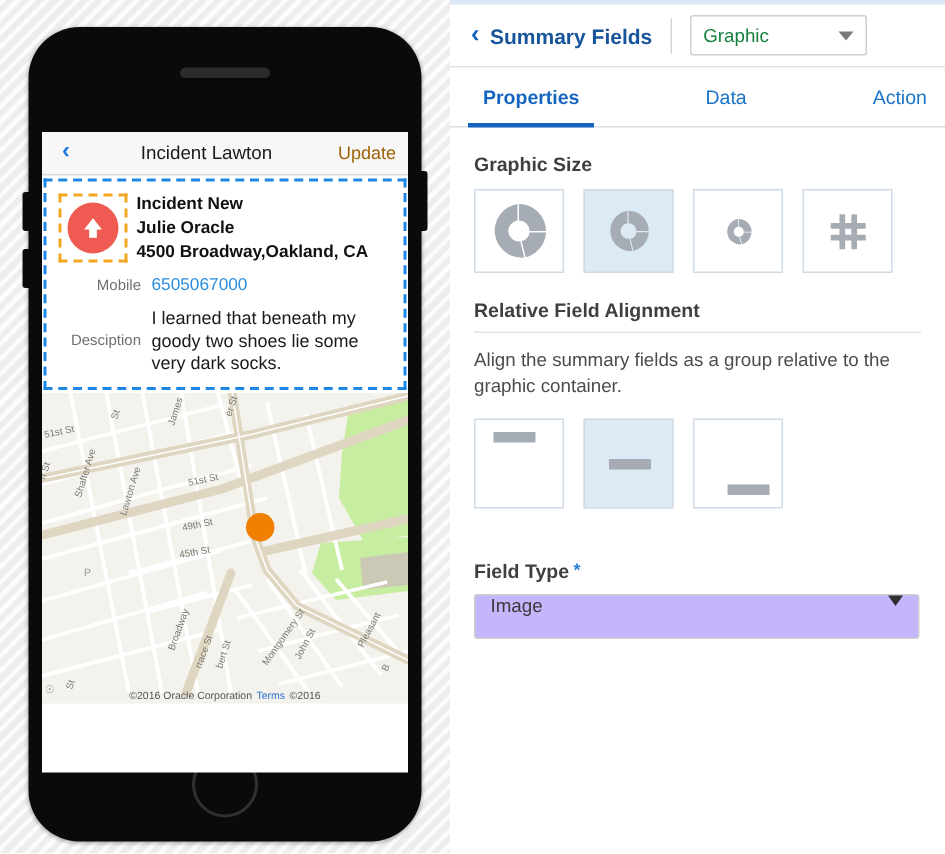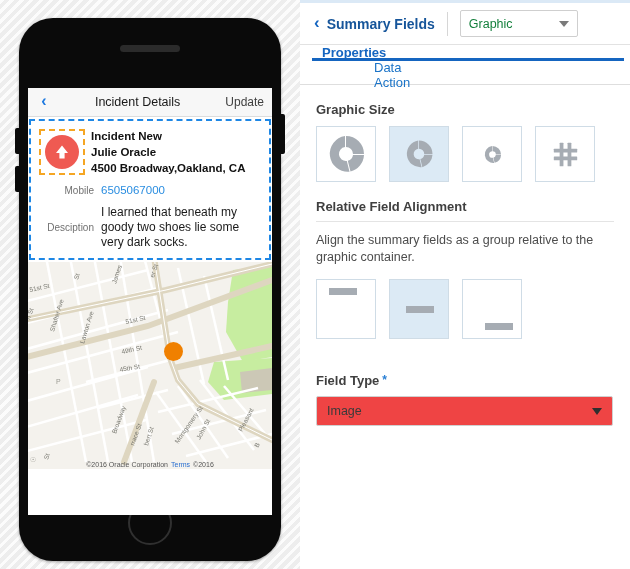--- a/index.html
+++ b/index.html
@@ -126,21 +126,21 @@
   }
   .nav-title {
     flex: 1;
     text-align: center;
     font-size: 12.5px;
     color: #1a1a1a;
     margin-left: -10px;
   }
   .nav-action {
     font-size: 12px;
-    color: #404040;
+    color: #a16207;
     padding-right: 8px;
   }
 
   
   .details-card {
     position: relative;
     margin: 2px 1px 0 1px;
     border: 2px dashed #1e87e5;
     padding: 6px 4px 8px 4px;
     box-sizing: border-box;
@@ -301,21 +301,20 @@
     border-right: 5px solid transparent;
     border-top: 6px solid #7a7a7a;
   }
 
   .tabs {
     display: flex;
     height: 40px;
     border-bottom: 1px solid #dedede;
     padding-left: 6px;
     box-sizing: border-box;
-    flex-direction: column;
   }
   .tab {
     position: relative;
     padding: 0 16px;
     display: flex;
     align-items: center;
     font-size: 13px;
     color: #1a73c7;
     box-sizing: border-box;
   }
@@ -405,24 +404,24 @@
     font-size: 12px;
     margin-left: 3px;
     vertical-align: top;
   }
   .big-select {
     position: relative;
     width: 297px;
     height: 30px;
     border: 1px solid #d0d0d0;
     border-radius: 2px;
-    background: #ef4444;
-    box-sizing: border-box;
-    display: flex;
-    align-items: center;
+    background: #c4b5fd;
+    box-sizing: border-box;
+    display: flex;
+    align-items: flex-start;
     padding: 0 10px;
   }
   .big-select .sel-text {
     flex: 1;
     font-size: 12.5px;
     color: #3a3a3a;
   }
   .big-select .caret {
     border-top-color: #2f2f2f;
     border-left-width: 5px;
@@ -440,21 +439,21 @@
       <div class="phone-btn-left"></div>
       <div class="phone-btn-left2"></div>
       <div class="phone-btn-right"></div>
       <div class="speaker"></div>
       <div class="home-btn"></div>
 
       <div class="screen">
 
         <div class="nav-bar">
           <div class="nav-back">‹</div>
-          <div class="nav-title">Incident Details</div>
+          <div class="nav-title">Incident Lawton</div>
           <div class="nav-action">Update</div>
         </div>
 
         <div class="details-card">
           <div class="card-head">
             <div class="avatar-wrap">
               <div class="avatar">
                 <svg width="20" height="20" viewBox="0 0 20 20" aria-hidden="true">
                   <path d="M10 3.5 L16 11 L12.6 11 L12.6 16.5 L7.4 16.5 L7.4 11 L4 11 Z" fill="#ffffff"></path>
                 </svg>

